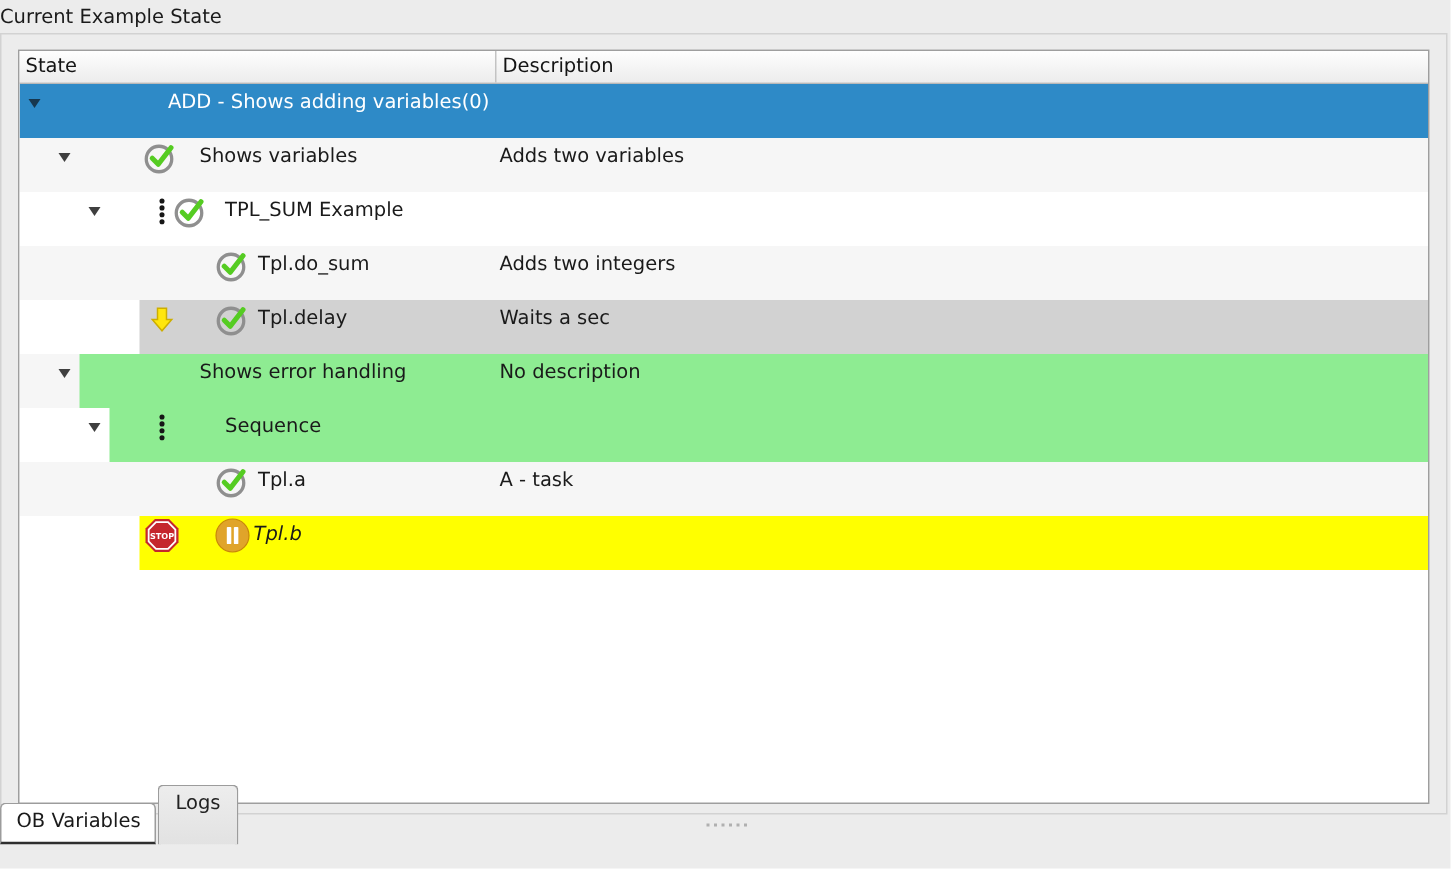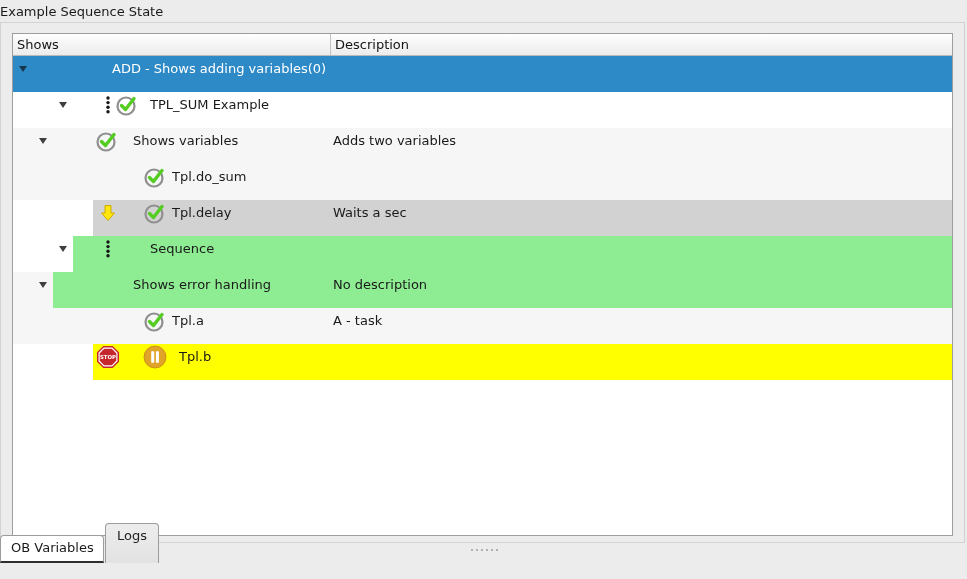--- a/index.html
+++ b/index.html
@@ -51,107 +51,108 @@
     left:105px; width:54px; height:40px;
     background:linear-gradient(#ededed,#e2e2e2);
     border:1px solid #9c9c9c; border-bottom:none;
     border-radius:4px 4px 0 0;
     line-height:23px; text-align:center; color:#222;
   }
 </style>
 </head>
 <body>
 
-<div class="panel-title">Example Sequence State</div>
+<div class="panel-title">Current Example State</div>
 
 <div class="groupbox"></div>
 
 <div class="tree">
   <div class="tree-header">
-    <div class="col col-name">Shows</div>
+    <div class="col col-name">State</div>
     <div class="col col-desc">Description</div>
   </div>
   <div class="rows" id="rows">
       <div class="trow" style="background: rgb(255, 255, 255);">
         <div class="hl" style="left: 0px; background: rgb(46, 138, 199);"></div>
         <span class="expander" style="left: 6px; border-top-color: rgb(23, 55, 78);"></span>
         <span class="rname" style="left: 99px; color: rgb(255, 255, 255);">ADD - Shows adding variables(0)</span>
+      </div>
+      <div class="trow" style="background: rgb(246, 246, 246);">
+        <span class="expander" style="left: 26px;"></span>
+        <span class="icon" style="left: 82px;">
+          <svg width="24" height="24" viewBox="0 0 24 24">
+            <circle cx="11" cy="13" r="8.5" fill="none" stroke="#8f8f8f" stroke-width="2.2"></circle>
+            <path d="M6.5 12.5 L10.5 16.5 L19 5.5" fill="none" stroke="#55cc22" stroke-width="3.4" stroke-linecap="round" stroke-linejoin="round"></path>
+          </svg>
+        </span>
+        <span class="rname" style="left: 120px;">Shows variables</span>
+        <span class="rdesc">Adds two variables</span>
       </div>
       <div class="trow" style="background: rgb(255, 255, 255);">
         <span class="expander" style="left: 46px;"></span>
         <span class="icon" style="left: 83px;">
           <svg width="8" height="20" viewBox="0 0 8 20">
             <circle cx="4" cy="3" r="1.7" fill="#161616"></circle>
             <circle cx="4" cy="7.6" r="1.7" fill="#161616"></circle>
             <circle cx="4" cy="12.2" r="1.7" fill="#161616"></circle>
             <circle cx="4" cy="16.8" r="1.7" fill="#161616"></circle>
           </svg>
         </span>
         <span class="icon" style="left: 102px;">
           <svg width="24" height="24" viewBox="0 0 24 24">
             <circle cx="11" cy="13" r="8.5" fill="none" stroke="#8f8f8f" stroke-width="2.2"></circle>
             <path d="M6.5 12.5 L10.5 16.5 L19 5.5" fill="none" stroke="#55cc22" stroke-width="3.4" stroke-linecap="round" stroke-linejoin="round"></path>
           </svg>
         </span>
         <span class="rname" style="left: 137px;">TPL_SUM Example</span>
       </div>
       <div class="trow" style="background: rgb(246, 246, 246);">
-        <span class="expander" style="left: 26px;"></span>
-        <span class="icon" style="left: 82px;">
-          <svg width="24" height="24" viewBox="0 0 24 24">
-            <circle cx="11" cy="13" r="8.5" fill="none" stroke="#8f8f8f" stroke-width="2.2"></circle>
-            <path d="M6.5 12.5 L10.5 16.5 L19 5.5" fill="none" stroke="#55cc22" stroke-width="3.4" stroke-linecap="round" stroke-linejoin="round"></path>
-          </svg>
-        </span>
-        <span class="rname" style="left: 120px;">Shows variables</span>
-        <span class="rdesc">Adds two variables</span>
-      </div>
-      <div class="trow" style="background: rgb(246, 246, 246);">
         <span class="icon" style="left: 130px;">
           <svg width="24" height="24" viewBox="0 0 24 24">
             <circle cx="11" cy="13" r="8.5" fill="none" stroke="#8f8f8f" stroke-width="2.2"></circle>
             <path d="M6.5 12.5 L10.5 16.5 L19 5.5" fill="none" stroke="#55cc22" stroke-width="3.4" stroke-linecap="round" stroke-linejoin="round"></path>
           </svg>
         </span>
         <span class="rname" style="left: 159px;">Tpl.do_sum</span>
+        <span class="rdesc">Adds two integers</span>
       </div>
       <div class="trow" style="background: rgb(255, 255, 255);">
         <div class="hl" style="left: 80px; background: rgb(210, 210, 210);"></div>
         <span class="icon" style="left: 83px;">
           <svg width="16" height="18" viewBox="0 0 16 18">
             <path d="M5 1.5 h6 v7.5 h3.5 L8 16.5 1.5 9 h3.5 z" fill="#ffe60d" stroke="#cdae00" stroke-width="1"></path>
           </svg>
         </span>
         <span class="icon" style="left: 130px;">
           <svg width="24" height="24" viewBox="0 0 24 24">
             <circle cx="11" cy="13" r="8.5" fill="none" stroke="#8f8f8f" stroke-width="2.2"></circle>
             <path d="M6.5 12.5 L10.5 16.5 L19 5.5" fill="none" stroke="#55cc22" stroke-width="3.4" stroke-linecap="round" stroke-linejoin="round"></path>
           </svg>
         </span>
         <span class="rname" style="left: 159px;">Tpl.delay</span>
         <span class="rdesc">Waits a sec</span>
       </div>
+      <div class="trow" style="background: rgb(246, 246, 246);">
+        <div class="hl" style="left: 40px; background: rgb(142, 236, 146);"></div>
+        <span class="expander" style="left: 26px;"></span>
+        <span class="rname" style="left: 120px;">Shows error handling</span>
+        <span class="rdesc">No description</span>
+      </div>
       <div class="trow" style="background: rgb(255, 255, 255);">
         <div class="hl" style="left: 60px; background: rgb(142, 236, 146);"></div>
         <span class="expander" style="left: 46px;"></span>
         <span class="icon" style="left: 83px;">
           <svg width="8" height="20" viewBox="0 0 8 20">
             <circle cx="4" cy="3" r="1.7" fill="#161616"></circle>
             <circle cx="4" cy="7.6" r="1.7" fill="#161616"></circle>
             <circle cx="4" cy="12.2" r="1.7" fill="#161616"></circle>
             <circle cx="4" cy="16.8" r="1.7" fill="#161616"></circle>
           </svg>
         </span>
         <span class="rname" style="left: 137px;">Sequence</span>
-      </div>
-      <div class="trow" style="background: rgb(246, 246, 246);">
-        <div class="hl" style="left: 40px; background: rgb(142, 236, 146);"></div>
-        <span class="expander" style="left: 26px;"></span>
-        <span class="rname" style="left: 120px;">Shows error handling</span>
-        <span class="rdesc">No description</span>
       </div>
       <div class="trow" style="background: rgb(246, 246, 246);">
         <span class="icon" style="left: 130px;">
           <svg width="24" height="24" viewBox="0 0 24 24">
             <circle cx="11" cy="13" r="8.5" fill="none" stroke="#8f8f8f" stroke-width="2.2"></circle>
             <path d="M6.5 12.5 L10.5 16.5 L19 5.5" fill="none" stroke="#55cc22" stroke-width="3.4" stroke-linecap="round" stroke-linejoin="round"></path>
           </svg>
         </span>
         <span class="rname" style="left: 159px;">Tpl.a</span>
         <span class="rdesc">A - task</span>
@@ -165,21 +166,21 @@
             <text x="12" y="14.2" text-anchor="middle" font-size="5.4" font-weight="bold" fill="#ffffff" font-family="DejaVu Sans, sans-serif">STOP</text>
           </svg>
         </span>
         <span class="icon" style="left: 130px;">
           <svg width="24" height="24" viewBox="0 0 24 24">
             <circle cx="12" cy="12" r="11" fill="#e0a42a" stroke="#c8860a" stroke-width="0.8"></circle>
             <rect x="8.2" y="6.3" width="3" height="11.4" rx="0.6" fill="#ffffff"></rect>
             <rect x="12.9" y="6.3" width="3" height="11.4" rx="0.6" fill="#ffffff"></rect>
           </svg>
         </span>
-        <span class="rname" style="left: 166px;">Tpl.b</span>
+        <span class="rname" style="left: 156px; font-style: italic;">Tpl.b</span>
       </div>
     </div>
 </div>
 
 <div class="splitter">
   <i></i>
     <i></i>
     <i></i>
     <i></i>
     <i></i>

